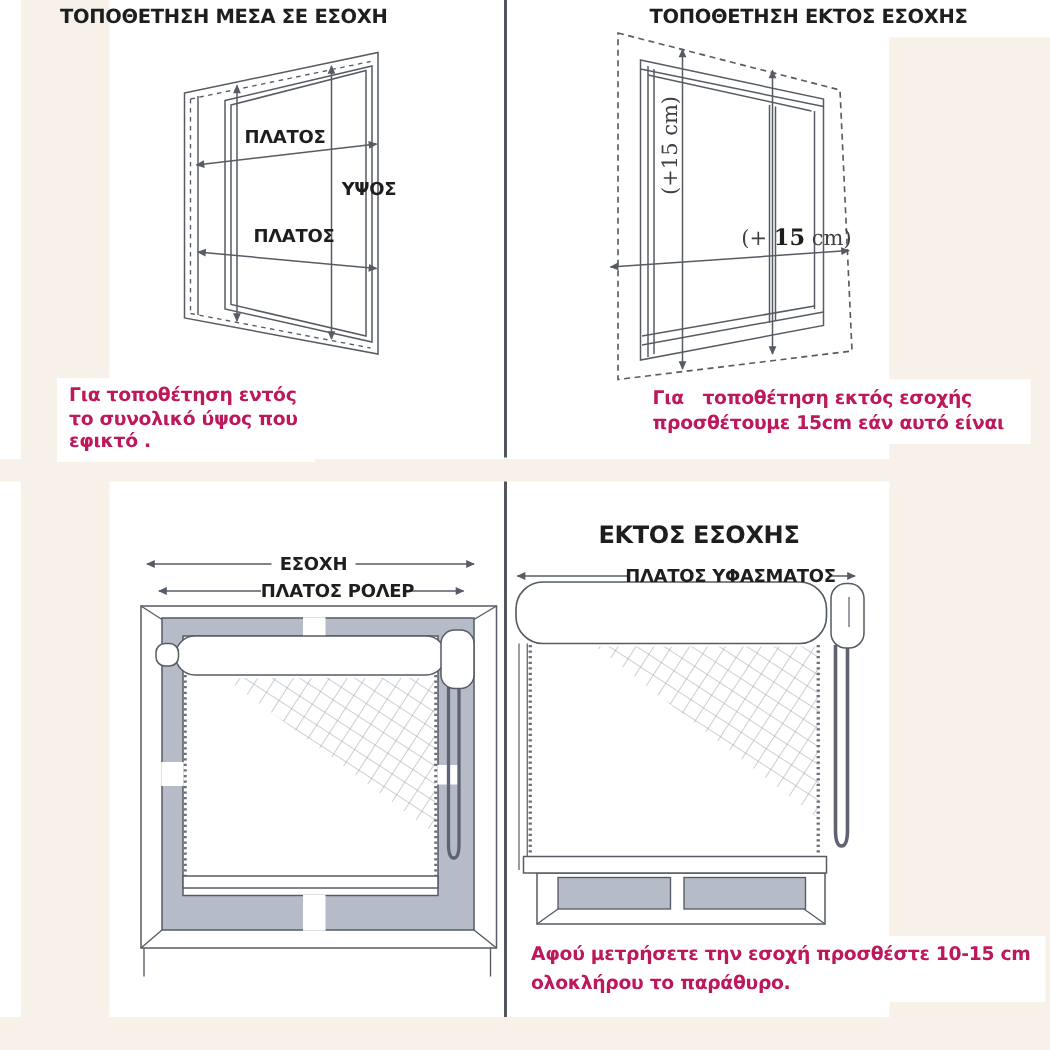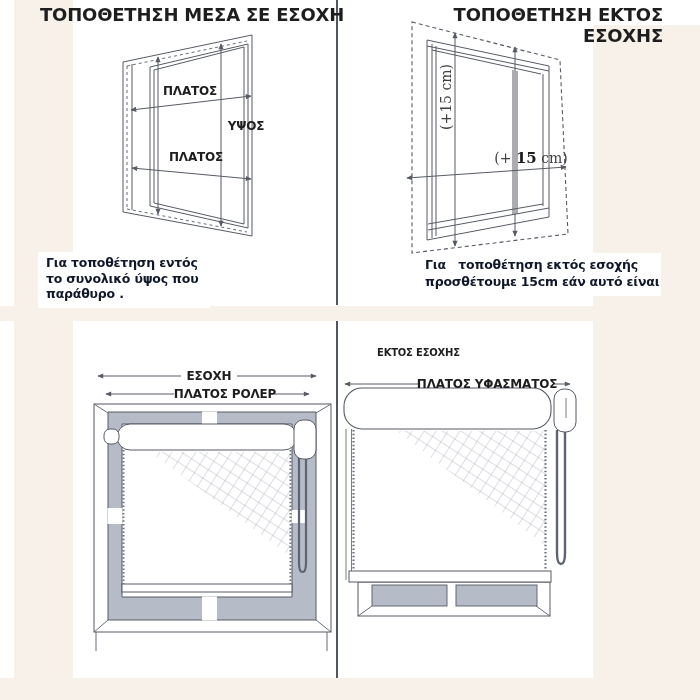--- a/index.html
+++ b/index.html
@@ -1,25 +1,25 @@
 <!DOCTYPE html>
 <html><head>
 <meta charset="utf-8">
 <style>
   html,body{margin:0;padding:0;background:#ffffff;}
   #page{position:relative;width:700px;height:700px;background:#ffffff;overflow:hidden;
         font-family:"DejaVu Sans",sans-serif;color:#1e1e1e;}
   .abs{position:absolute;}
   .panel{position:absolute;background:#f7f1ea;}
   .vdiv{position:absolute;left:336px;width:2px;background:#50555e;}
-  .title{position:absolute;font-weight:bold;font-size:18px;letter-spacing:-0.2px;color:#1e1e1e;}
-  .cap{position:absolute;font-weight:bold;font-size:12.5px;letter-spacing:-0.2px;color:#0f172a;background:#ffffff;}
+  .title{position:absolute;font-weight:bold;font-size:13px;letter-spacing:-0.2px;color:#1e1e1e;}
+  .cap{position:absolute;font-weight:bold;font-size:12.5px;letter-spacing:-0.2px;color:#be185d;background:#ffffff;}
   .cap div{white-space:pre;}
   .cap-left{left:38px;top:252px;line-height:15.5px;padding:3px 12px 6px 8px;}
-  .cap-right{left:417px;top:253px;line-height:17px;padding:3px 2px 6px 8px;}
+  .cap-right{left:427px;top:253px;line-height:17px;padding:3px 18px 6px 8px;}
   .cap-bottom{left:350px;top:624px;line-height:19px;padding:2px 10px 4px 4px;}
   svg text{font-family:"DejaVu Sans",sans-serif;font-weight:bold;font-size:12px;fill:#1e1e1e;letter-spacing:-0.2px;}
   svg text.serif{font-family:"DejaVu Serif",serif;font-weight:normal;font-size:14px;fill:#3f3f3f;letter-spacing:0;}
 </style>
 </head>
 <body>
 
 <div id="page">
 
   <div class="panel" style="left:14px;top:0;width:59px;height:700px;"></div>
@@ -136,30 +136,32 @@
 
       <path d="M557,430 V553 Q557,564 561,564 Q565,564 565,553 V430" fill="none" stroke="#5d6370" stroke-width="2.4"></path>
       <rect x="344" y="388" width="207" height="41" rx="18" fill="#ffffff" stroke="#565b64" stroke-width="1.1"></rect>
       <rect x="554" y="389" width="22" height="43" rx="10" fill="#ffffff" stroke="#565b64" stroke-width="1"></rect>
       <line x1="566" y1="398" x2="566" y2="418" stroke="#565b64" stroke-width="0.8"></line>
     </g>
     <text x="487" y="388" text-anchor="middle">ΠΛΑΤΟΣ ΥΦΑΣΜΑΤΟΣ</text>
   </svg>
 
   <div class="title" style="left:40px;top:4px;">ΤΟΠΟΘΕΤΗΣΗ ΜΕΣΑ ΣΕ ΕΣΟΧΗ</div>
-  <div class="title" style="left:433px;top:4px;width:230px;text-align:right;">ΤΟΠΟΘΕΤΗΣΗ ΕΚΤΟΣ ΕΣΟΧΗΣ</div>
-  <div class="title" style="left:377px;top:347px;width:156px;text-align:left;font-size:10px;">ΕΚΤΟΣ ΕΣΟΧΗΣ</div>
+  <div class="title" style="left:433px;top:4px;width:230px;text-align:left;">ΤΟΠΟΘΕΤΗΣΗ ΕΚΤΟΣ ΕΣΟΧΗΣ</div>
+  <div class="title" style="left:377px;top:347px;width:156px;text-align:right;font-size:16px;">ΕΚΤΟΣ ΕΣΟΧΗΣ</div>
 
   <div class="cap cap-left">
     <div>Για τοποθέτηση εντός</div>
     <div>το συνολικό ύψος που</div>
-    <div>παράθυρο .</div>
+    <div>εφικτό .</div>
   </div>
 
   <div class="cap cap-right">
     <div>Για   τοποθέτηση εκτός εσοχής</div>
     <div>προσθέτουμε 15cm εάν αυτό είναι</div>
   </div>
 
   <div class="cap cap-bottom">
+    <div>Αφού μετρήσετε την εσοχή προσθέστε 10-15 cm</div>
+    <div>ολοκλήρου το παράθυρο.</div>
   </div>
 
 </div>
 
 </body></html>

